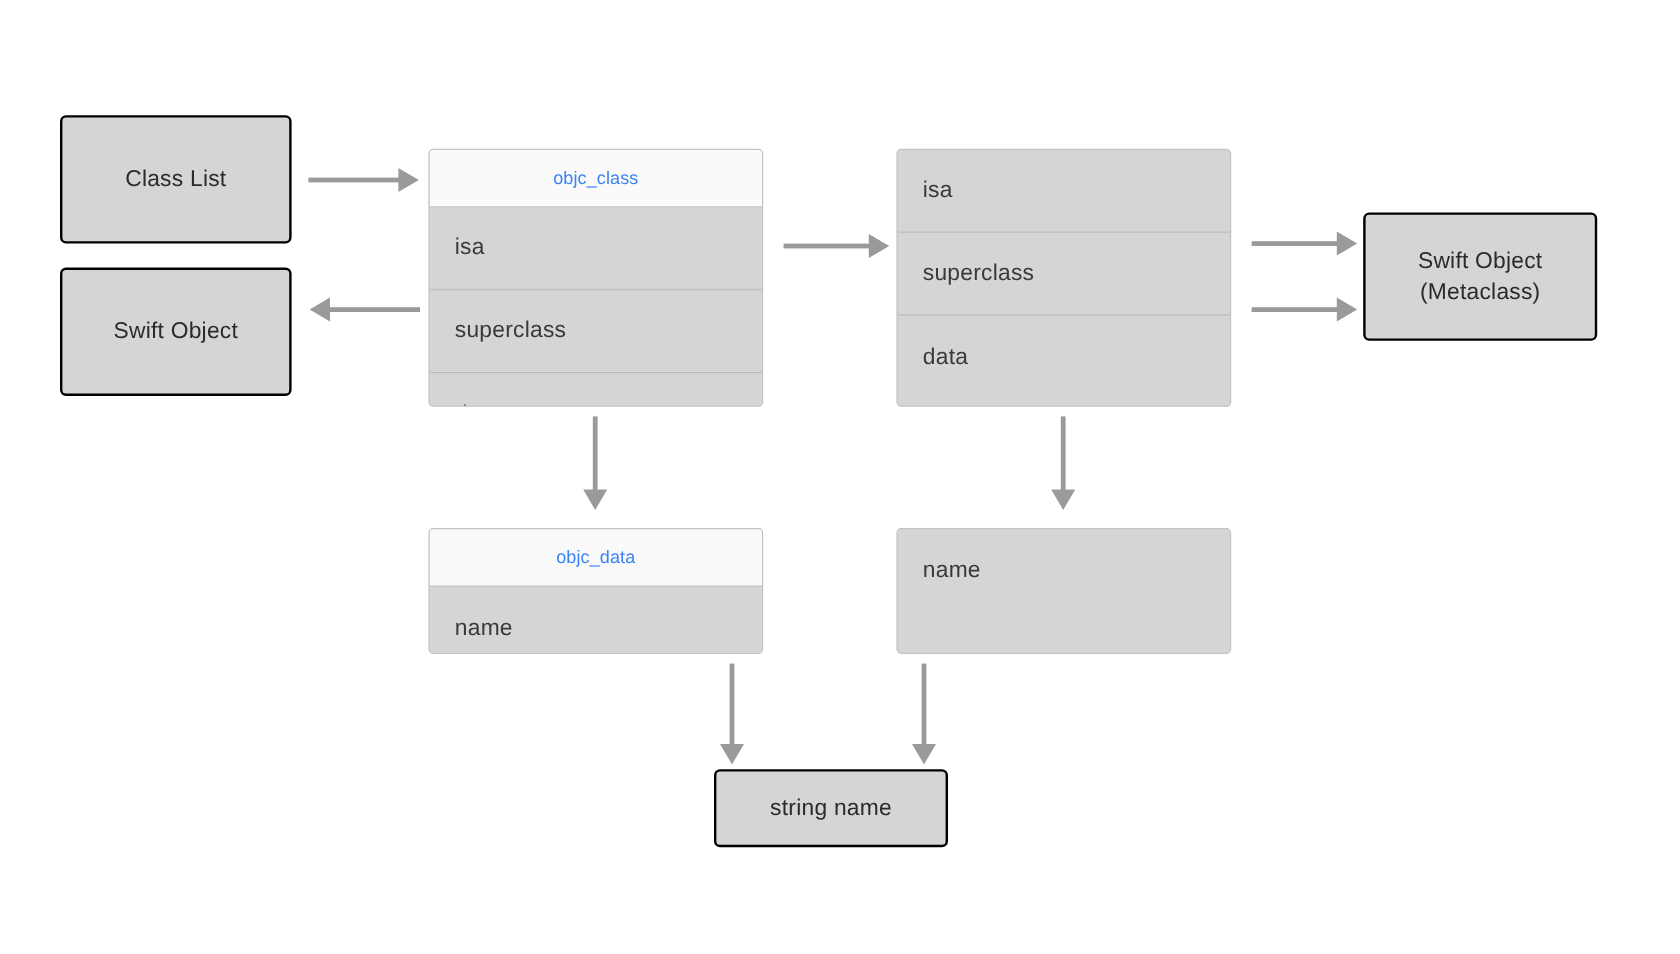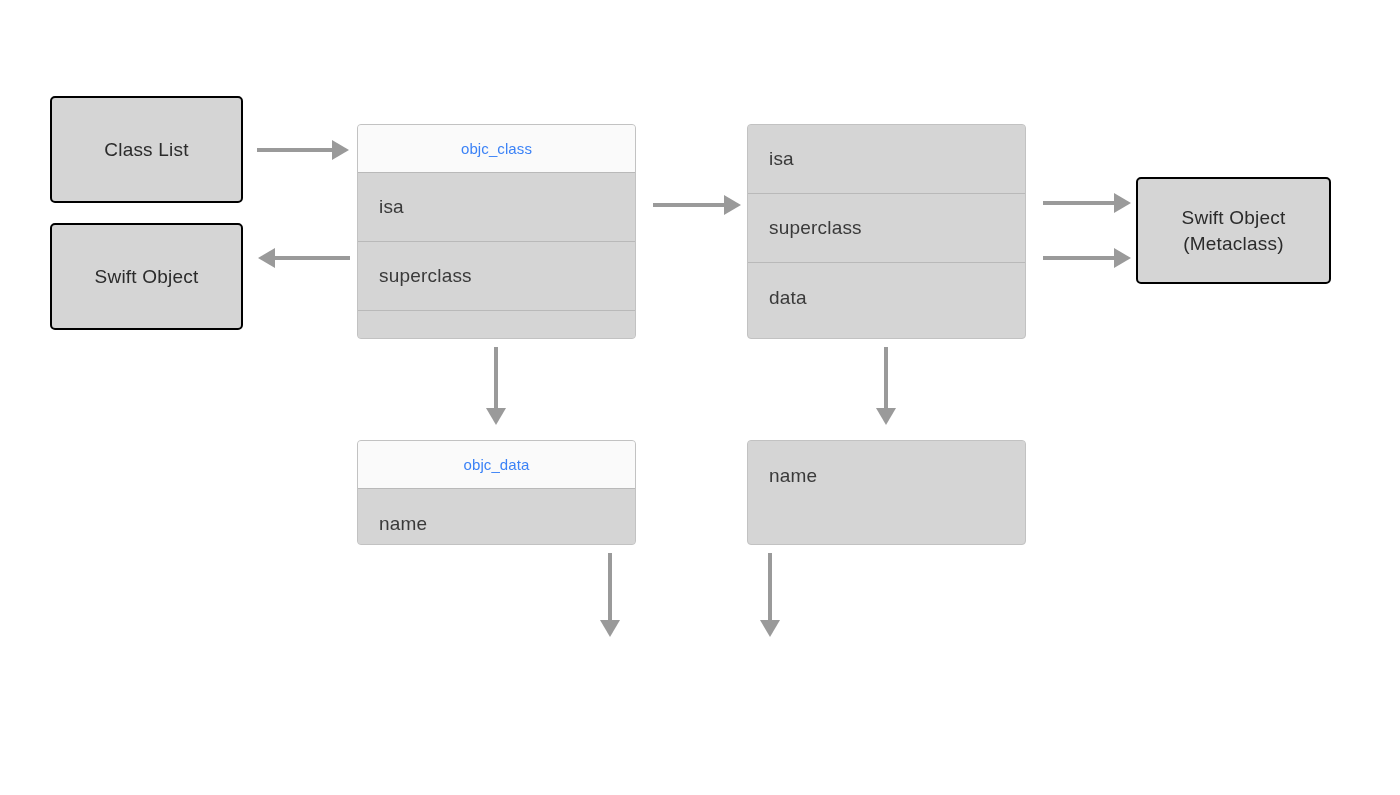--- a/index.html
+++ b/index.html
@@ -207,14 +207,17 @@
   <div class="arrow-v" style="left:600px; top:553px; width:20px; height:84px;">
     <div class="shaft"></div>
     <div class="head"></div>
   </div>
 
   <div class="arrow-v" style="left:760px; top:553px; width:20px; height:84px;">
     <div class="shaft"></div>
     <div class="head"></div>
   </div>
 
+  <div class="plain-box" style="left:595px; top:641px; width:195px; height:65px;">
+    <span class="line">string name</span>
+  </div>
 
 </div>
 
 </body></html>

